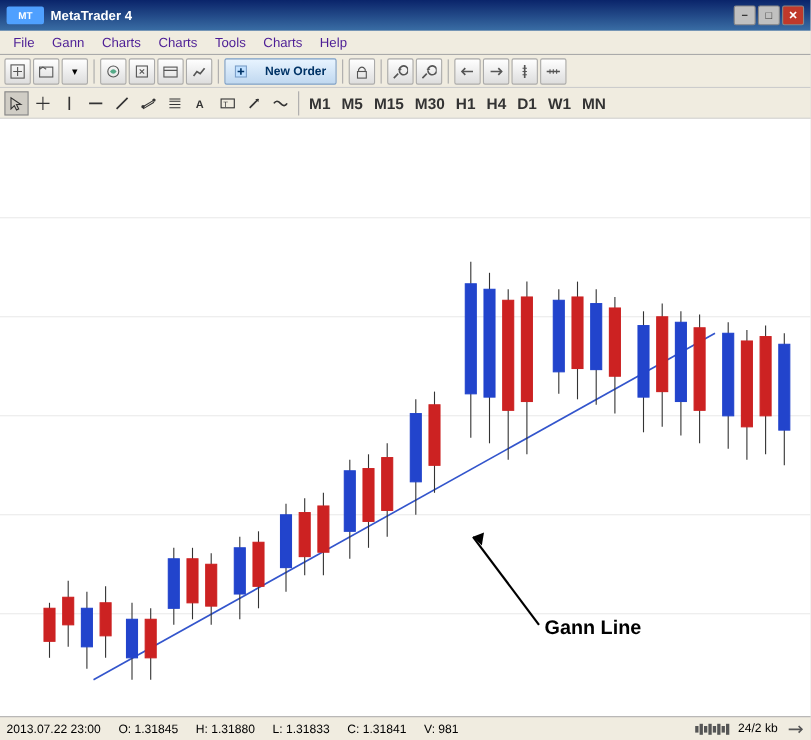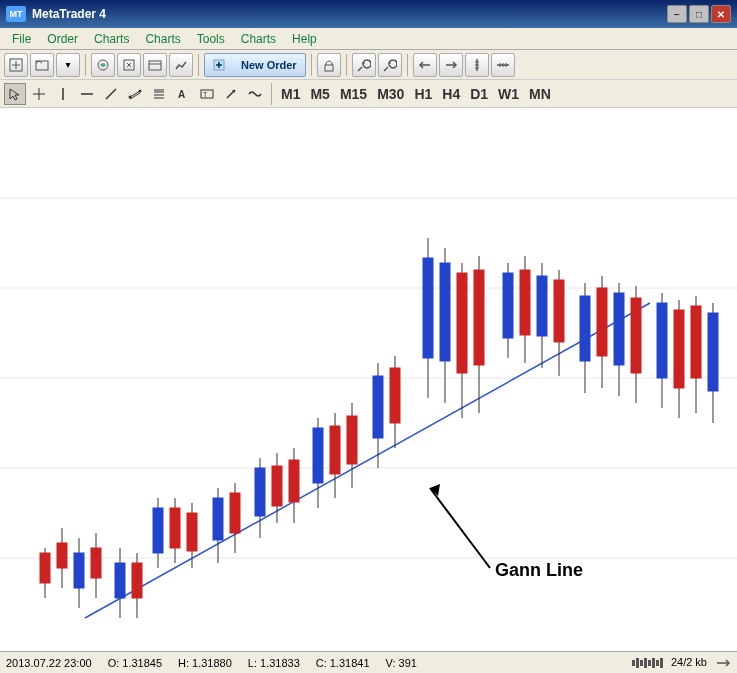--- a/index.html
+++ b/index.html
@@ -11,21 +11,21 @@
       background: linear-gradient(to bottom, #0a246a, #3a6ea5);
       display: flex;
       align-items: center;
       justify-content: space-between;
       padding: 0 6px;
       color: white;
       font-size: 12px;
       font-weight: bold;
     }
     #title-bar-left { display: flex; align-items: center; gap: 6px; }
-    #title-bar-icon { width: 20px; height: 16px; background: #4fa0ff; border-radius: 2px; display: flex; align-items: center; justify-content: center; font-size: 9px; color: white; font-weight: bold; }
+    #title-bar-icon { width: 34px; height: 16px; background: #4fa0ff; border-radius: 2px; display: flex; align-items: center; justify-content: center; font-size: 9px; color: white; font-weight: bold; }
     #title-bar-controls { display: flex; gap: 2px; }
     .title-btn {
       width: 20px; height: 18px;
       background: #c0c0c0;
       border: 1px solid #888;
       border-radius: 2px;
       display: flex; align-items: center; justify-content: center;
       font-size: 10px;
       color: #333;
       cursor: pointer;
@@ -37,21 +37,21 @@
       height: 22px;
       background: #f0ece0;
       display: flex;
       align-items: center;
       padding: 0 4px;
       border-bottom: 1px solid #aaa;
     }
     .menu-item {
       padding: 2px 8px;
       font-size: 12px;
-      color: #15803d;
+      color: #4c1d95;
       cursor: pointer;
     }
 
     
     #toolbar1 {
       height: 30px;
       background: #f0ece0;
       display: flex;
       align-items: center;
       padding: 0 4px;
@@ -151,21 +151,21 @@
   </div>
   <div id="title-bar-controls">
     <div class="title-btn">−</div>
     <div class="title-btn">□</div>
     <div class="title-btn close">✕</div>
   </div>
 </div>
 
 <div id="menu-bar">
   <div class="menu-item">File</div>
-  <div class="menu-item">Order</div>
+  <div class="menu-item">Gann</div>
   <div class="menu-item">Charts</div>
   <div class="menu-item">Charts</div>
   <div class="menu-item">Tools</div>
   <div class="menu-item">Charts</div>
   <div class="menu-item">Help</div>
 </div>
 
 <div id="toolbar1">
 
   <div class="tb-btn" title="New chart">
@@ -488,21 +488,21 @@
   <div class="status-item">
     <span>L:</span>
     <span>1.31833</span>
   </div>
   <div class="status-item">
     <span>C:</span>
     <span>1.31841</span>
   </div>
   <div class="status-item">
     <span>V:</span>
-    <span>391</span>
+    <span>981</span>
   </div>
   <div id="status-right">
     <div id="kb-indicator">
       <div class="kb-bar"></div>
         <div class="kb-bar"></div>
         <div class="kb-bar"></div>
       <div class="kb-bar"></div>
         <div class="kb-bar"></div>
         <div class="kb-bar"></div>
       <div class="kb-bar"></div>

